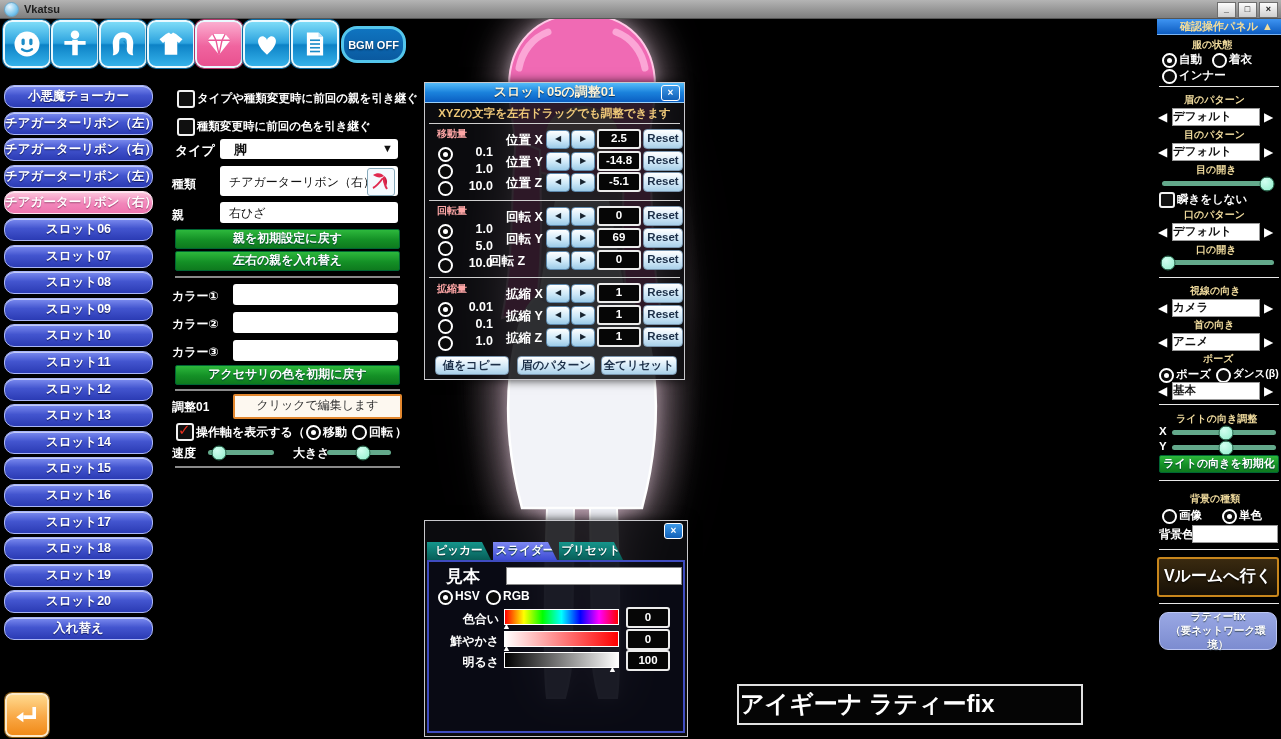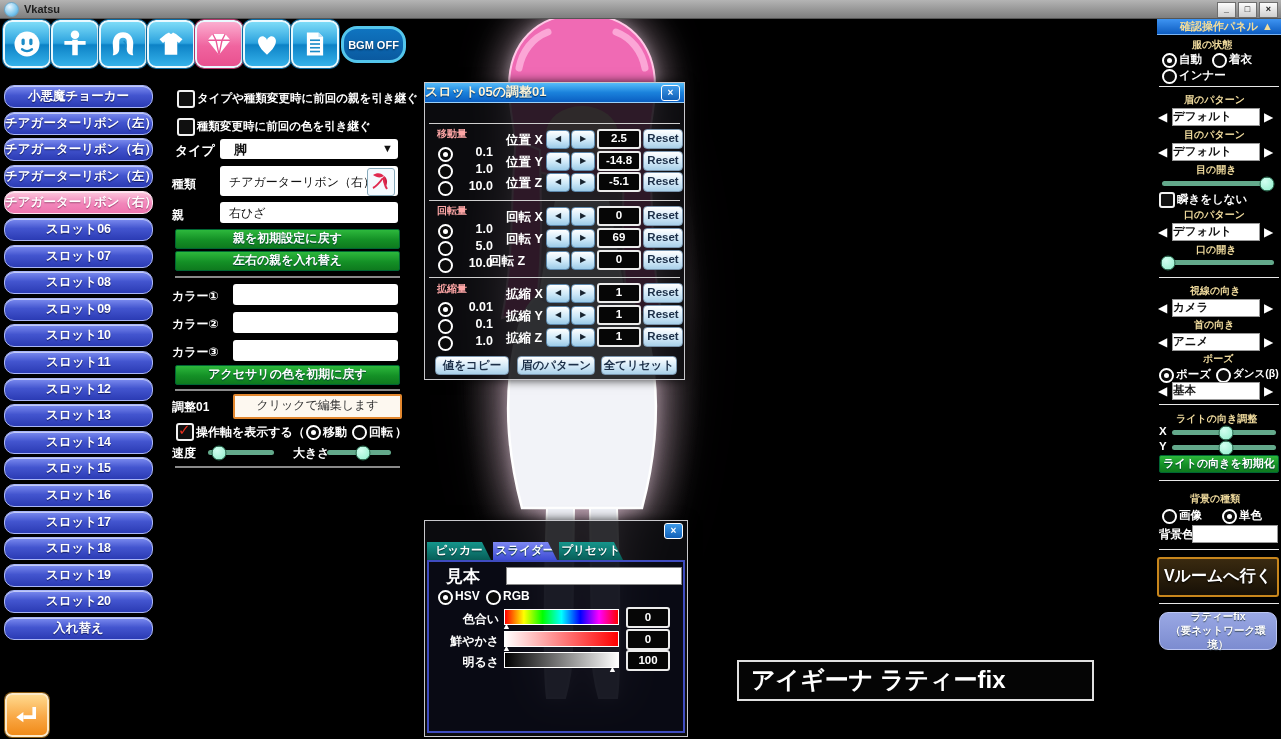--- a/index.html
+++ b/index.html
@@ -50,21 +50,21 @@
   .tslider{height:5px;background:#63a98b;border-radius:3px;z-index:6}
   .tthumb{position:absolute;top:50%;transform:translate(-50%,-50%);width:13px;height:13px;border-radius:50%;
           background:radial-gradient(circle at 35% 30%,#d2fff0,#8feecb);border:1px solid #2c6e52}
   .edit-btn{background:#fdf8f0;border:2px solid #e2872e;border-radius:2px;color:#333;
             font-size:12px;text-align:center;z-index:6}
   
   .dlg{background:rgba(13,13,16,.86);border:1px solid #c8c8cc;z-index:8;box-shadow:0 0 10px rgba(0,0,0,.8)}
   .dlg-title{position:absolute;left:0;top:0;right:0;height:19px;
              background:linear-gradient(#55bcfa 0%,#1b82dc 50%,#0a5ec2 100%);
              border-bottom:1px solid #9cd0f8;color:#fdf4d8;font-weight:bold;font-size:13px;
-             line-height:18px;text-shadow:0 1px 1px #036}
+             text-align:center;line-height:18px;text-shadow:0 1px 1px #036}
   .dlg-x{position:absolute;right:4px;top:2px;width:17px;height:14px;border:1px solid #fff;border-radius:3px;
          background:linear-gradient(#3e9ae8,#1060b8);color:#fff;font-size:10px;line-height:13px;
          text-align:center;font-weight:bold}
   .dlg-hint{position:absolute;left:0;right:0;top:23px;text-align:center;color:#eec878;font-weight:bold;font-size:11.5px}
   .dlg-sep{position:absolute;left:4px;right:4px;height:1px;background:#cfcfcf}
   .grp-label{position:absolute;color:#fca5a5;font-weight:bold;font-size:10px}
   .row-label{position:absolute;color:#fff;font-weight:bold;font-size:12.5px}
   .arr{position:absolute;width:22px;height:17px;border-radius:4px;border:1px solid #5d88ac;
        background:linear-gradient(#ffffff 0%,#cde8f8 55%,#9ccbe8 100%);
        color:#16222e;font-size:8px;text-align:center;line-height:16px}
@@ -91,22 +91,22 @@
   .rp-sel{background:#fff;border:1px solid #999;color:#111;font-weight:bold;font-size:11.5px;
           padding-left:0;line-height:15px;z-index:6;white-space:nowrap}
   .rp-arr{color:#fff;font-size:12px;z-index:6}
   .rp-div{left:1159px;width:120px;height:1px;background:#e8e8e8;z-index:6}
   .vroom{left:1157px;top:557px;width:118px;height:36px;z-index:6;border:2px solid #c8861c;border-radius:3px;
          background:linear-gradient(#46engaged 0,#000 0);background:linear-gradient(#3a2a10,#171006);
          color:#fff;font-weight:bold;font-size:16px;text-align:center;line-height:33px;text-shadow:0 1px 2px #000}
   .manual{left:1159px;top:612px;width:116px;height:36px;z-index:6;border-radius:9px;border:1px solid #bcc6f2;
           background:linear-gradient(#9aa8e4,#7c8cd0);color:#fff;font-weight:bold;font-size:10.5px;
           text-align:center;display:flex;flex-direction:column;justify-content:center;text-shadow:0 1px 1px #345}
-  .namebox{left:737px;top:660px;width:341px;height:37px;background:rgba(5,5,5,.92);border:2px solid #e0e0e0;
-           z-index:7;color:#fff;font-weight:bold;font-size:24px;line-height:35px;padding-left:12px}
+  .namebox{left:737px;top:684px;width:341px;height:37px;background:rgba(5,5,5,.92);border:2px solid #e0e0e0;
+           z-index:7;color:#fff;font-weight:bold;font-size:24px;line-height:35px;padding-left:1px}
   .charwrap{left:452px;top:6px;width:260px;height:726px;z-index:1;
             filter:drop-shadow(0 0 22px rgba(255,205,235,.55)) drop-shadow(0 0 6px rgba(255,255,255,.35))}
 </style>
 </head>
 <body>
 
 <div class="abs titlebar">
   <span class="app-ico"></span>
   <span class="title-text">Vkatsu</span>
   <span class="winctl">
@@ -283,20 +283,21 @@
   </div>
 <span class="abs wlabel" style="left:293px;top:445px">大きさ</span>
 <div class="abs tslider" style="left:327px;top:450px;width:64px">
     <div class="tthumb" style="left:56%"></div>
   </div>
 <div class="abs divider" style="left:175px;top:466px;width:225px"></div>
 
 <div class="abs dlg" style="left:424px;top:82px;width:259px;height:296px">
   <div class="dlg-title">スロット05の調整01</div>
   <div class="dlg-x">×</div>
+  <div class="dlg-hint">XYZの文字を左右ドラッグでも調整できます</div>
   <div class="dlg-sep" style="top:40px"></div>
 
   <span class="grp-label" style="left:12px;top:44px">移動量</span>
   <div class="radio sel" style="position:absolute;left:13px;top:64px"></div>
   <span class="stepnum" style="left:28px;top:62px">0.1</span>
   <div class="radio" style="position:absolute;left:13px;top:81px"></div>
   <span class="stepnum" style="left:28px;top:79px">1.0</span>
   <div class="radio" style="position:absolute;left:13px;top:98px"></div>
   <span class="stepnum" style="left:28px;top:96px">10.0</span>
 

